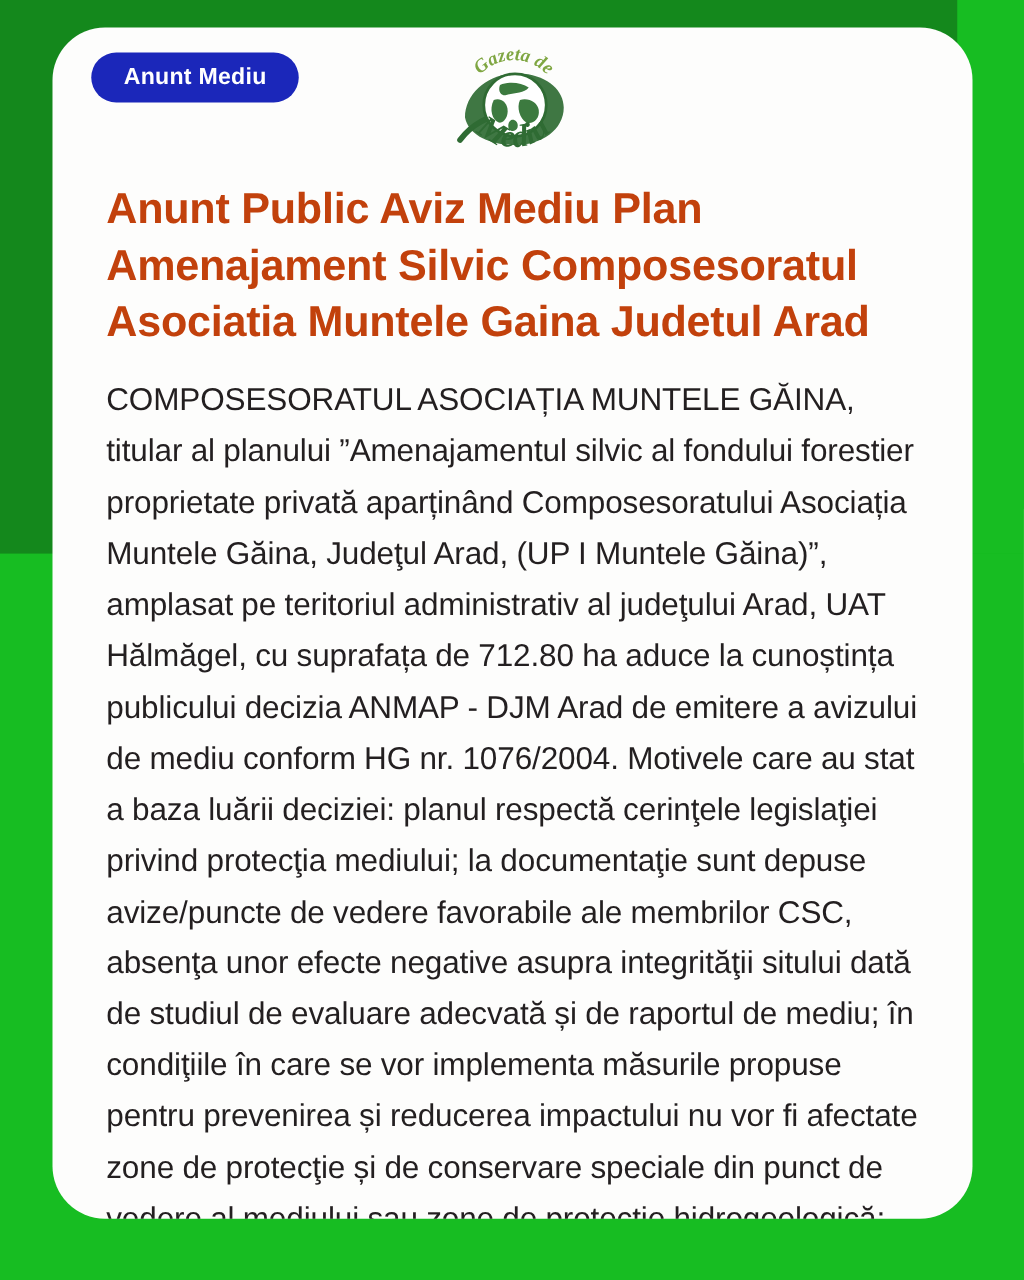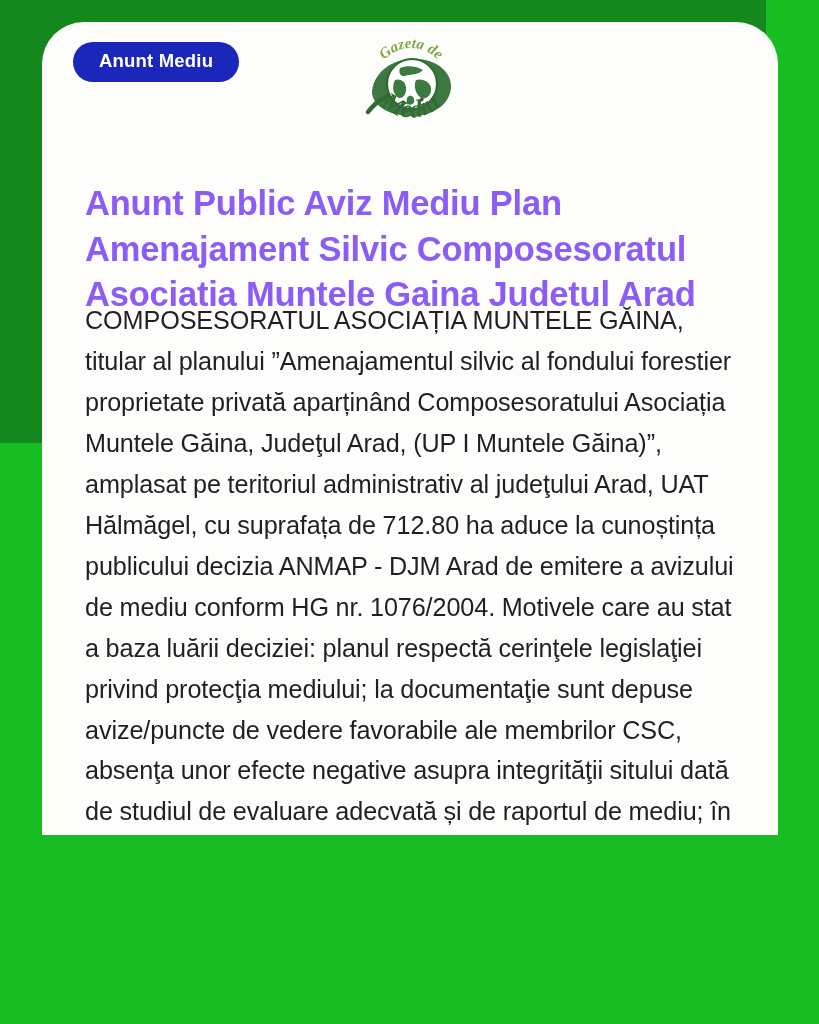--- a/index.html
+++ b/index.html
@@ -10,21 +10,21 @@
     width: 819px;
     height: 1024px;
     overflow: hidden;
     font-family: "Liberation Sans", sans-serif;
     background: #17bd22;
   }
 
   #poster {
     position: relative;
     width: 819px;
-    height: 835px;
+    height: 1024px;
     overflow: hidden;
     background: #17bd22;
   }
 
   
   .bg-dark {
     position: absolute;
     left: 0;
     top: 0;
     width: 766px;
@@ -99,27 +99,26 @@
     height: 112px;
   }
   .logo svg { display: block; }
 
   
   .title {
     position: absolute;
     left: 43px;
     top: 123px;
     width: 660px;
-    color: #8b5cf6;
+    color: #c2410c;
     font-size: 34.5px;
     font-weight: 800;
     line-height: 1.32;
     letter-spacing: -0.2px;
     font-family: "Liberation Sans", sans-serif;
-    margin-top: 36px;
   }
 
   
   .body-copy {
     position: absolute;
     left: 43px;
     top: 278px;
     width: 665px;
     color: #231f20;
     font-size: 25.2px;

